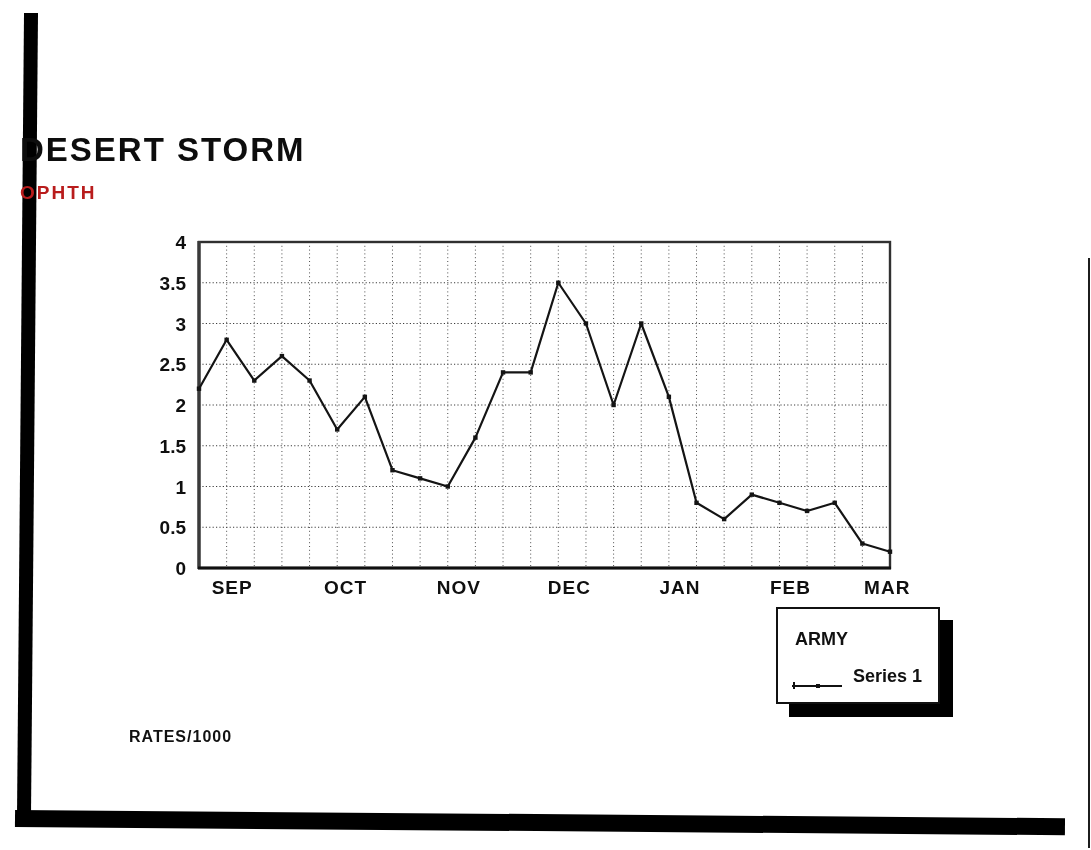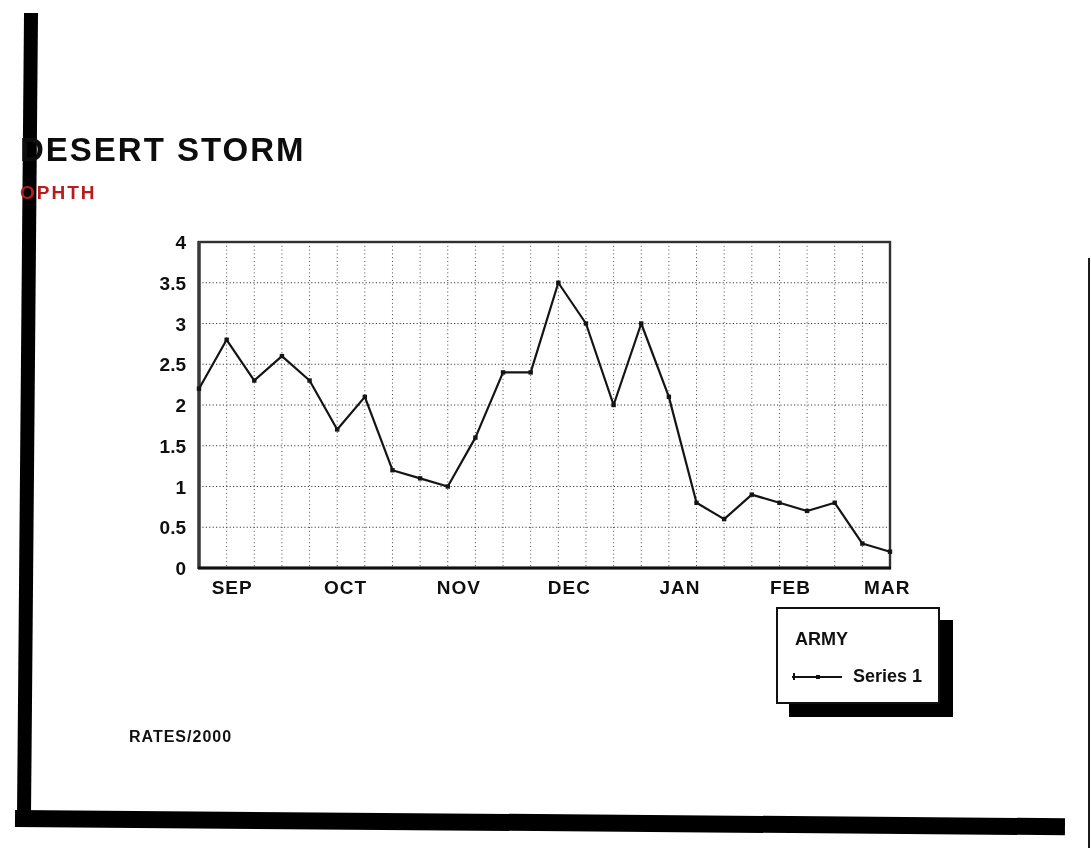--- a/index.html
+++ b/index.html
@@ -27,21 +27,21 @@
     font-size:19px;font-weight:bold;letter-spacing:2px;color:#b91c1c;
   }
   .chart-wrap{position:absolute;left:120px;top:225px;width:800px;height:390px}
   .chart-wrap svg{display:block}
   .chart-wrap text{font-family:"Liberation Sans",sans-serif;font-weight:bold;fill:#0f0f0f}
   .legend{
     position:absolute;left:730px;top:607px;width:160px;height:93px;
     background:#fff;border:2px solid #111;box-shadow:13px 13px 0 0 #000;margin-left:46px;
   }
   .legend-title{position:absolute;left:17px;top:20px;font-size:18px;font-weight:bold}
-  .legend-row{position:absolute;left:14px;top:57px;display:flex;align-items:center}
+  .legend-row{position:absolute;left:14px;top:57px;display:flex;align-items:flex-end}
   .legend-line{width:50px;height:2px;background:#111;position:relative;margin-right:11px}
   .legend-line::before{content:"";position:absolute;left:1px;top:-3px;width:2px;height:7px;background:#111}
   .legend-line::after{content:"";position:absolute;left:24px;top:-1px;width:4px;height:4px;background:#111}
   .legend-series{font-size:18px;font-weight:bold}
   .footer-label{
     position:absolute;left:129px;top:728px;font-size:16px;font-weight:bold;letter-spacing:1px;
   }
 </style>
 </head>
 <body>
@@ -136,13 +136,13 @@
 </div>
 
 <div class="legend">
   <div class="legend-title">ARMY</div>
   <div class="legend-row">
     <div class="legend-line"></div>
     <div class="legend-series">Series 1</div>
   </div>
 </div>
 
-<div class="footer-label">RATES/2000</div>
+<div class="footer-label">RATES/1000</div>
 
 </body></html>

